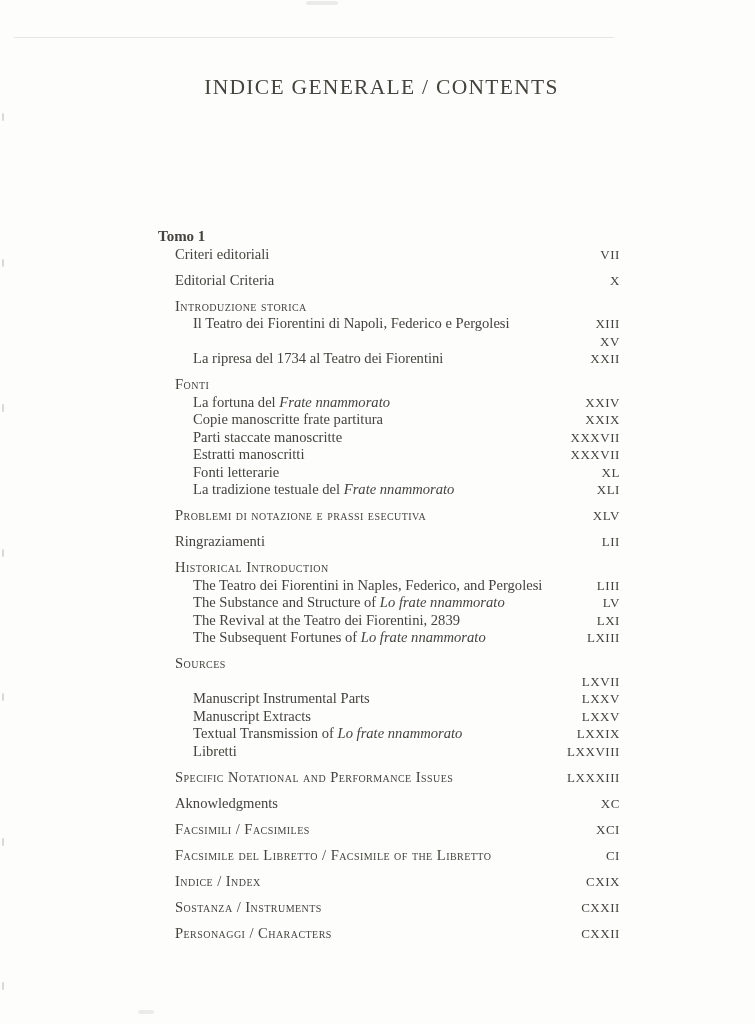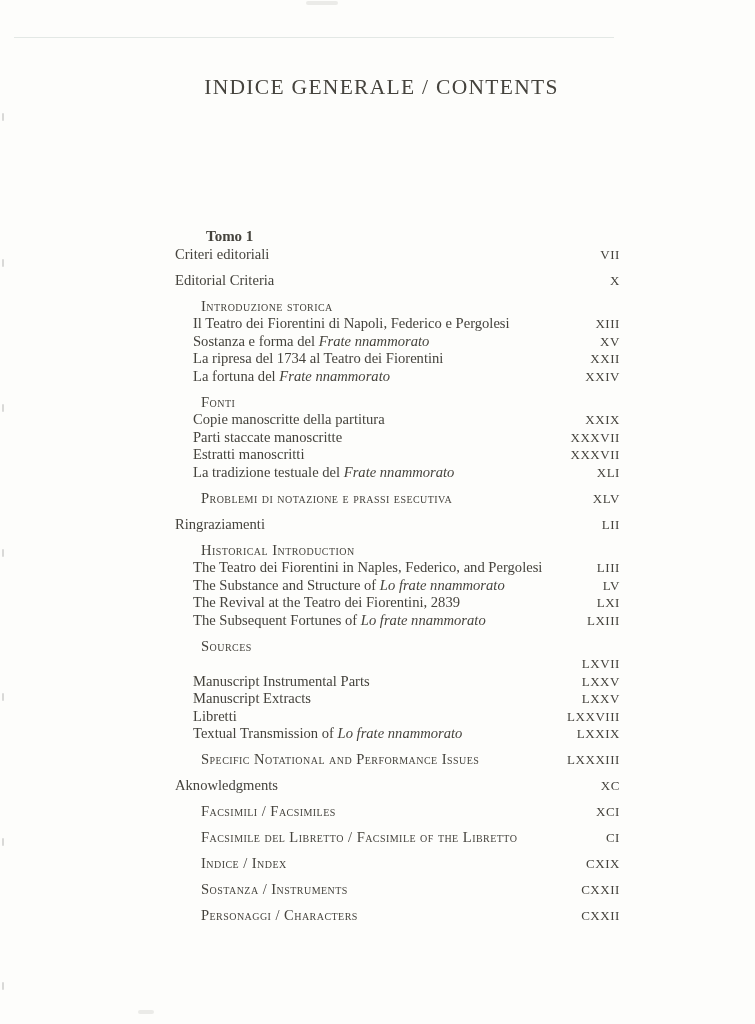--- a/index.html
+++ b/index.html
@@ -28,22 +28,22 @@
   .entry {
     display:flex;
     align-items:baseline;
     line-height:17.5px;
     font-size:14.6px;
     white-space:nowrap;
   }
   .entry.gap { margin-top:8.5px; }
   .entry.lvl1 { padding-left:17px; }
   .entry.lvl2 { padding-left:35px;text-align:right; }
-  .entry.bold .txt { font-weight:bold; font-size:15px;margin-left:48px; }
-  .entry.sc .txt { font-variant:small-caps; letter-spacing:0.45px;margin-left:26px; }
+  .entry.bold .txt { font-weight:bold; font-size:15px; }
+  .entry.sc .txt { font-variant:small-caps; letter-spacing:0.45px; }
   .it { font-style:italic; }
   .pg {
     margin-left:auto;
     font-size:13px;
     letter-spacing:0.55px;
     padding-left:12px;
   }
   
   .scan-line {
     position:absolute; top:37px; left:14px; width:600px; height:1px;
@@ -88,45 +88,48 @@
         <span class="pg">X</span>
       </div>
       <div class="entry lvl1 gap sc">
         <span class="txt"><span>Introduzione storica</span></span>
       </div>
       <div class="entry lvl2">
         <span class="txt"><span>Il Teatro dei Fiorentini di Napoli, Federico e Pergolesi</span></span>
         <span class="pg">XIII</span>
       </div>
       <div class="entry lvl2">
-        <span class="txt"><span>Sostanza e forma del </span><span class="it">Frate nnammorato</span></span>
         <span class="pg">XV</span>
       </div>
       <div class="entry lvl2">
         <span class="txt"><span>La ripresa del 1734 al Teatro dei Fiorentini</span></span>
         <span class="pg">XXII</span>
       </div>
+      <div class="entry lvl1 gap sc">
+        <span class="txt"><span>Fonti</span></span>
+      </div>
       <div class="entry lvl2">
         <span class="txt"><span>La fortuna del </span><span class="it">Frate nnammorato</span></span>
         <span class="pg">XXIV</span>
       </div>
-      <div class="entry lvl1 gap sc">
-        <span class="txt"><span>Fonti</span></span>
-      </div>
-      <div class="entry lvl2">
-        <span class="txt"><span>Copie manoscritte della partitura</span></span>
+      <div class="entry lvl2">
+        <span class="txt"><span>Copie manoscritte frate partitura</span></span>
         <span class="pg">XXIX</span>
       </div>
       <div class="entry lvl2">
         <span class="txt"><span>Parti staccate manoscritte</span></span>
         <span class="pg">XXXVII</span>
       </div>
       <div class="entry lvl2">
         <span class="txt"><span>Estratti manoscritti</span></span>
         <span class="pg">XXXVII</span>
+      </div>
+      <div class="entry lvl2">
+        <span class="txt"><span>Fonti letterarie</span></span>
+        <span class="pg">XL</span>
       </div>
       <div class="entry lvl2">
         <span class="txt"><span>La tradizione testuale del </span><span class="it">Frate nnammorato</span></span>
         <span class="pg">XLI</span>
       </div>
       <div class="entry lvl1 gap sc">
         <span class="txt"><span>Problemi di notazione e prassi esecutiva</span></span>
         <span class="pg">XLV</span>
       </div>
       <div class="entry lvl1 gap">
@@ -160,26 +163,26 @@
       </div>
       <div class="entry lvl2">
         <span class="txt"><span>Manuscript Instrumental Parts</span></span>
         <span class="pg">LXXV</span>
       </div>
       <div class="entry lvl2">
         <span class="txt"><span>Manuscript Extracts</span></span>
         <span class="pg">LXXV</span>
       </div>
       <div class="entry lvl2">
+        <span class="txt"><span>Textual Transmission of </span><span class="it">Lo frate nnammorato</span></span>
+        <span class="pg">LXXIX</span>
+      </div>
+      <div class="entry lvl2">
         <span class="txt"><span>Libretti</span></span>
         <span class="pg">LXXVIII</span>
-      </div>
-      <div class="entry lvl2">
-        <span class="txt"><span>Textual Transmission of </span><span class="it">Lo frate nnammorato</span></span>
-        <span class="pg">LXXIX</span>
       </div>
       <div class="entry lvl1 gap sc">
         <span class="txt"><span>Specific Notational and Performance Issues</span></span>
         <span class="pg">LXXXIII</span>
       </div>
       <div class="entry lvl1 gap">
         <span class="txt"><span>Aknowledgments</span></span>
         <span class="pg">XC</span>
       </div>
       <div class="entry lvl1 gap sc">

